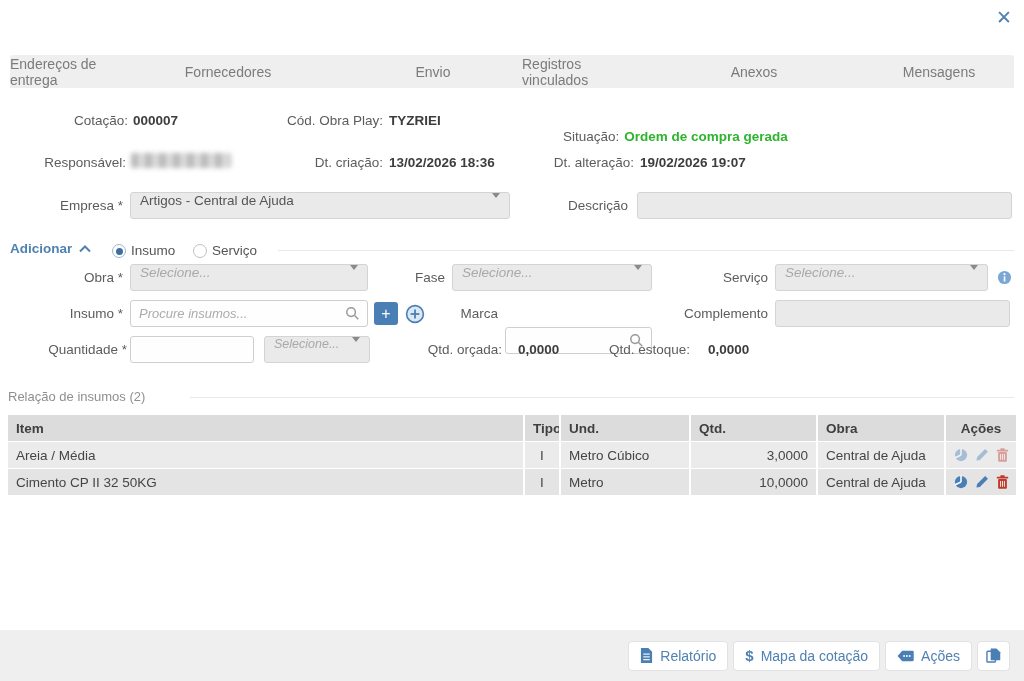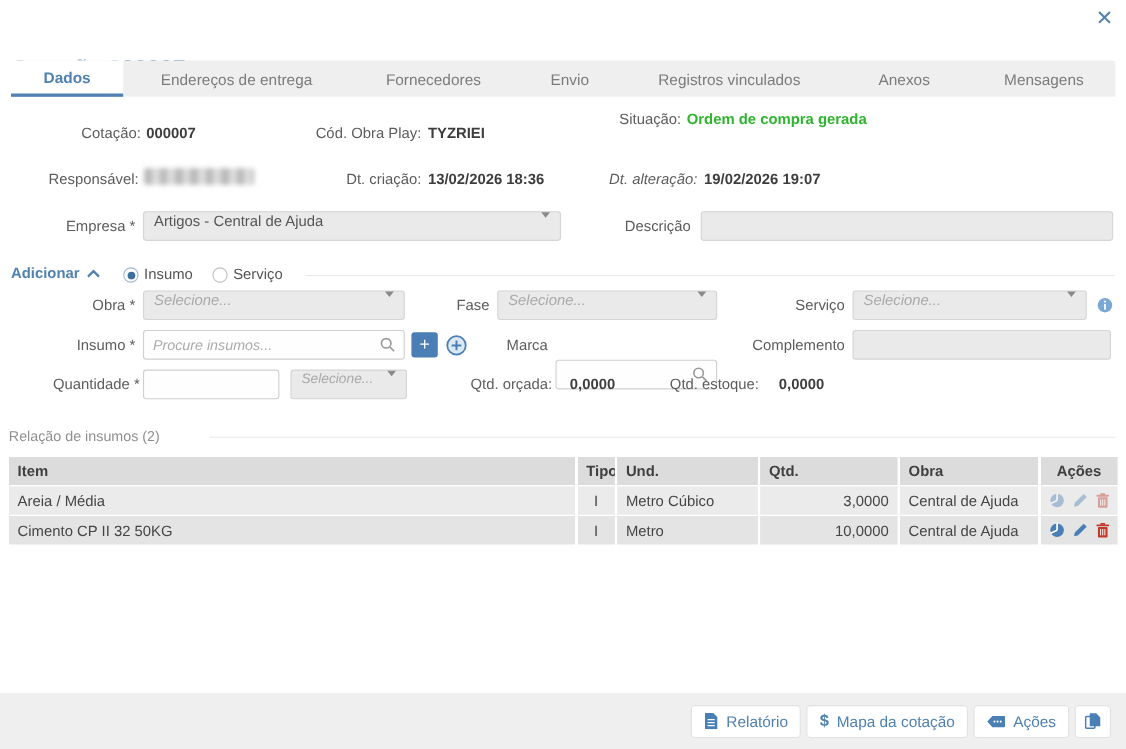--- a/index.html
+++ b/index.html
@@ -17,22 +17,22 @@
   .tab:nth-child(2){width:202px;}
   .tab:nth-child(3){width:148px;}
   .tab:nth-child(4){width:92px;}
   .tab:nth-child(5){width:190px;}
   .tab:nth-child(6){width:120px;}
   .tab:nth-child(7){width:126px;}
   
   .lbl{font-size:13.5px;color:#5c5c5c;}
   .val{font-size:13.5px;color:#3d3d3d;font-weight:bold;}
   .r{text-align:right;}
-  .situacao-box{left:552px;top:89px;width:264px;height:38px;border:3px solid #edа63b;
-    border-color:#eda63b;box-sizing:border-box;display:flex;align-items:center;padding-left:11px;gap:5px;}
+  .situacao-box{left:552px;top:106px;width:264px;height:38px;border:3px solid #edа63b;
+    border-color:#eda63b;box-sizing:border-box;display:flex;align-items:flex-end;padding-left:11px;gap:5px;}
   .green{color:#2eb42e;font-weight:bold;font-size:13.5px;}
   .redacted{left:131px;top:153px;width:100px;height:15px;border-radius:2px;
     background:repeating-linear-gradient(90deg,#b9b9b9 0 7px,#dcdcdc 7px 14px);filter:blur(2.5px);}
   
   .flabel{font-size:13.5px;color:#5c5c5c;line-height:27px;text-align:right;}
   .fake-select{background:#eaeaea;border:1px solid #d4d4d4;border-radius:3px;height:27px;
     display:flex;align-items:flex-start;padding:0 9px;font-size:13.5px;color:#555;box-sizing:border-box;cursor:pointer;}
   .fake-select .ph{color:#a9a9a9;font-style:italic;}
   .dd-arrow{width:0;height:0;border-left:4px solid transparent;border-right:4px solid transparent;
     border-top:5px solid #8a8a8a;margin-left:auto;}
@@ -73,21 +73,20 @@
 </style>
 </head>
 <body>
 
 <div id="dialog">
 
   <div class="abs title">Cotação 000007</div>
   <div class="abs close">✕</div>
 
   <div class="abs tabbar">
-    <div class="tab active">Dados</div>
     <div class="tab">Endereços de entrega</div>
     <div class="tab">Fornecedores</div>
     <div class="tab">Envio</div>
     <div class="tab">Registros vinculados</div>
     <div class="tab">Anexos</div>
     <div class="tab">Mensagens</div>
   </div>
 
   <div class="abs lbl r" style="left:40px;top:113px;width:88px;">Cotação:</div>
   <div class="abs val" style="left:133px;top:113px;">000007</div>
@@ -95,21 +94,21 @@
   <div class="abs val" style="left:389px;top:113px;">TYZRIEI</div>
   <div class="abs situacao-box">
     <span class="lbl">Situação:</span>
     <span class="green">Ordem de compra gerada</span>
   </div>
 
   <div class="abs lbl r" style="left:30px;top:155px;width:96px;">Responsável:</div>
   <div class="abs redacted"></div>
   <div class="abs lbl r" style="left:280px;top:155px;width:103px;">Dt. criação:</div>
   <div class="abs val" style="left:389px;top:155px;">13/02/2026 18:36</div>
-  <div class="abs lbl r" style="left:540px;top:155px;width:94px;font-style:italic;">Dt. alteração:</div>
+  <div class="abs lbl r" style="left:540px;top:155px;width:94px;">Dt. alteração:</div>
   <div class="abs val" style="left:640px;top:155px;">19/02/2026 19:07</div>
 
   <div class="abs flabel" style="left:0;top:192px;width:123px;">Empresa *</div>
   <div class="abs fake-select" style="left:130px;top:192px;width:380px;">
     <span>Artigos - Central de Ajuda</span>
     <span class="dd-arrow"></span>
   </div>
   <div class="abs flabel" style="left:500px;top:192px;width:128px;">Descrição</div>
   <div class="abs" style="left:637px;top:192px;width:375px;">
     <input class="inp" value="" style="">

